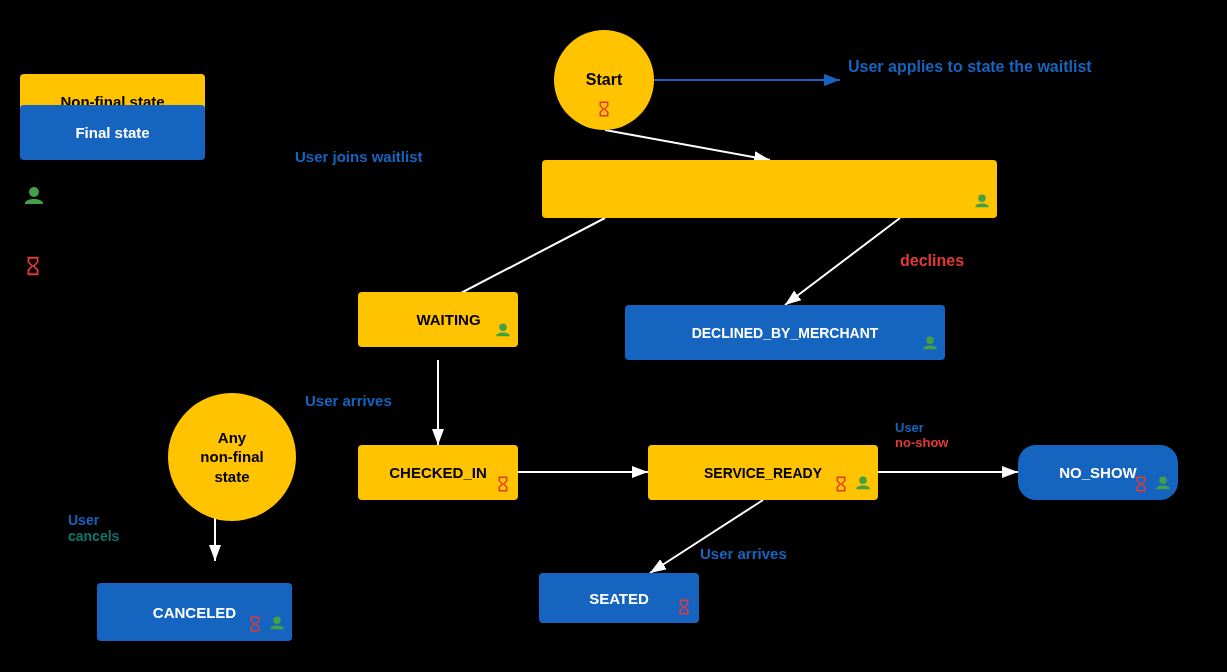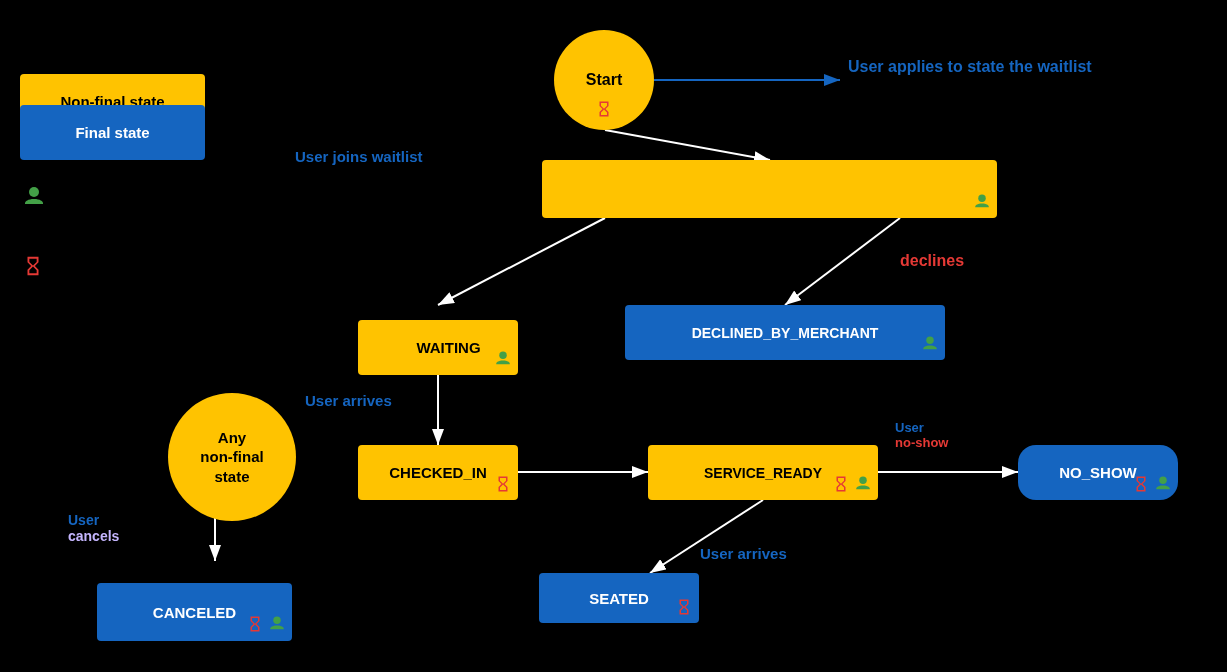--- a/index.html
+++ b/index.html
@@ -136,21 +136,21 @@
 </div>
 
 <div class="label-text blue-label" style="left:295px; top:148px; font-size:15px;">
   <span>User joins waitlist</span>
 </div>
 
 <div class="label-text red-label" style="left:900px; top:252px; font-size:16px; font-weight:bold;">
   <span>declines</span>
 </div>
 
-<div class="state-box state-orange" style="left:358px; top:320px; width:160px; height:55px;padding-left:21px;">
+<div class="state-box state-orange" style="left:358px; top:292px; width:160px; height:55px;padding-left:21px;">
   <span>WAITING</span>
   <div style="position:absolute; bottom:4px; right:6px;">
     <svg width="18" height="18" viewBox="0 0 24 24" fill="#43A047">
       <circle cx="12" cy="7" r="5"></circle>
       <path d="M12 14c-6 0-9 2.5-9 4v1h18v-1c0-1.5-3-4-9-4z"></path>
     </svg>
   </div>
 </div>
 
 <div class="state-box state-blue" style="left:625px; top:305px; width:320px; height:55px; font-size:14px;">
@@ -212,21 +212,21 @@
   <div style="position:absolute; bottom:4px; right:6px;">
     <svg width="18" height="18" viewBox="0 0 24 24" fill="#43A047">
       <circle cx="12" cy="7" r="5"></circle>
       <path d="M12 14c-6 0-9 2.5-9 4v1h18v-1c0-1.5-3-4-9-4z"></path>
     </svg>
   </div>
 </div>
 
 <div class="label-text" style="left:68px; top:512px; font-size:14px; font-weight:bold;">
   <span style="color:#1565C0;">User</span><br>
-  <span style="color:#c4b5fd;">cancels</span>
+  <span style="color:#0f766e;">cancels</span>
 </div>
 
 <div class="label-text blue-label" style="left:700px; top:545px; font-size:15px;">
   <span>User arrives</span>
 </div>
 
 <div class="state-box state-blue" style="left:97px; top:583px; width:195px; height:58px;">
   <span>CANCELED</span>
   <div style="position:absolute; bottom:5px; right:28px;">
     <svg width="18" height="18" viewBox="0 0 24 24" fill="#e53935">

